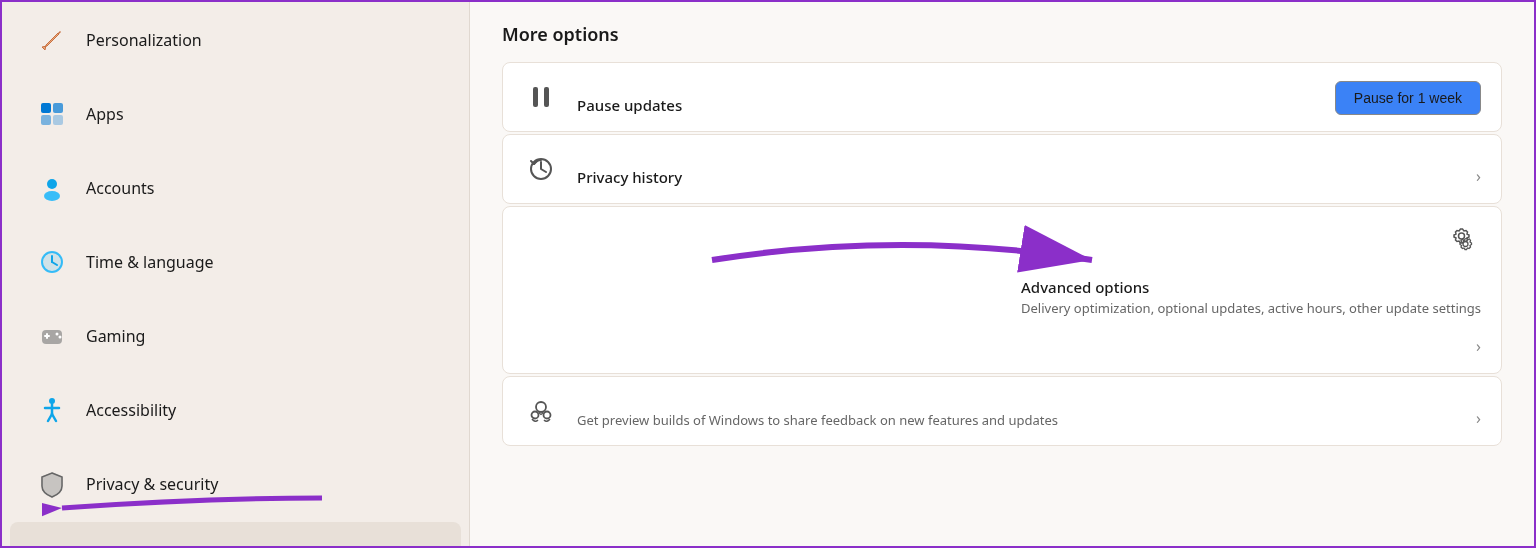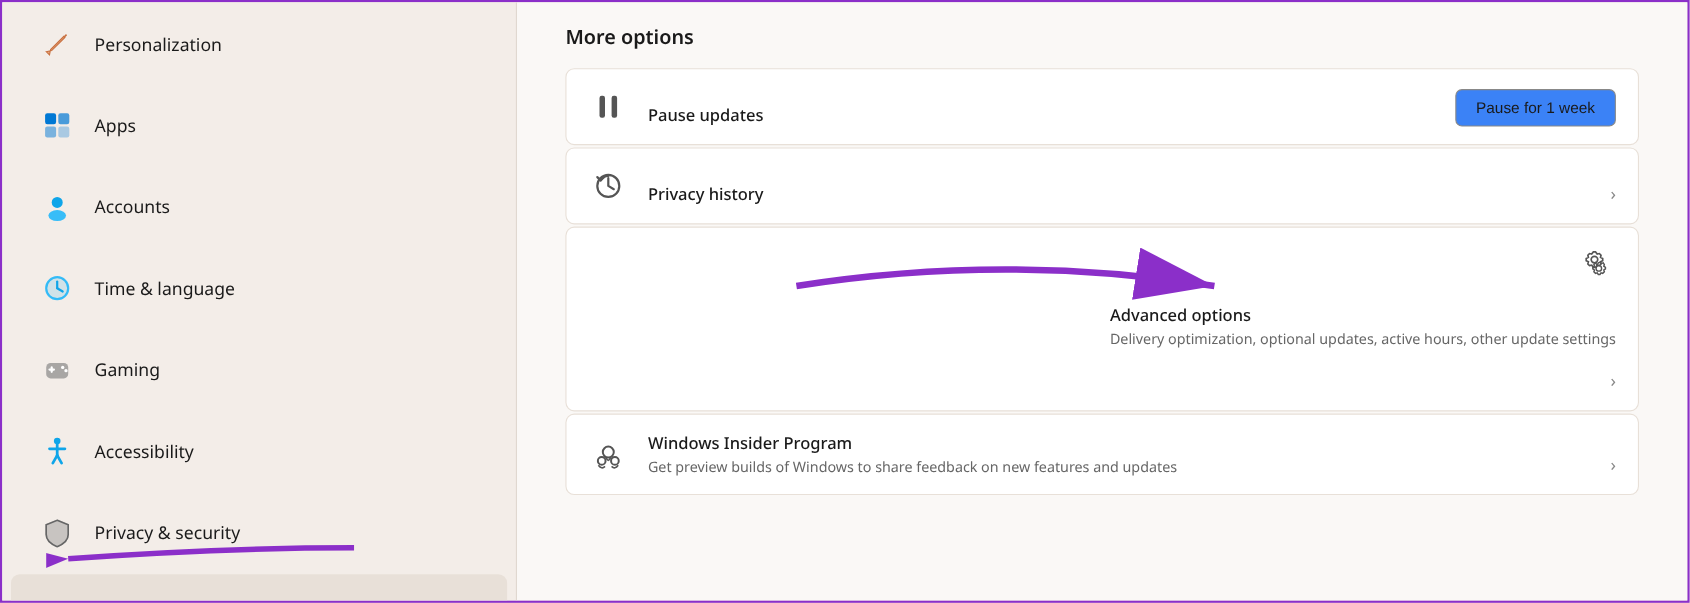--- a/index.html
+++ b/index.html
@@ -66,21 +66,21 @@
       width: 4px;
       height: 24px;
       background: #0078d4;
       border-radius: 2px;
     }
 
     
     .main {
       flex: 1;
       background: #faf8f6;
-      padding: 20px 44px;
+      padding: 20px 32px;
       overflow-y: auto;
     }
 
     .section-title {
       font-size: 18px;
       font-weight: 600;
       color: #1a1a1a;
       margin-bottom: 16px;
     }
 
@@ -325,21 +325,20 @@
         <svg width="32" height="32" viewBox="0 0 32 32" fill="none">
           <circle cx="16" cy="12" r="5" stroke="#555" stroke-width="1.8" fill="none"></circle>
           <circle cx="10" cy="20" r="3.5" stroke="#555" stroke-width="1.8" fill="none"></circle>
           <circle cx="22" cy="20" r="3.5" stroke="#555" stroke-width="1.8" fill="none"></circle>
           <path d="M14 17 Q16 22 18 17" stroke="#555" stroke-width="1.5" fill="none"></path>
           <path d="M7 24 Q10 28 13 25" stroke="#555" stroke-width="1.5" fill="none"></path>
           <path d="M19 25 Q22 28 25 24" stroke="#555" stroke-width="1.5" fill="none"></path>
         </svg>
       </div>
       <div class="card-content">
-        <div class="card-title">Windows Insider Program</div>
         <div class="card-subtitle">Get preview builds of Windows to share feedback on new features and updates</div>
       </div>
       <div class="card-action">
         <span class="chevron">›</span>
       </div>
     </div>
 
     <svg style="position:absolute; top:148px; left:200px; width:420px; height:100px; pointer-events:none; z-index:10;" viewBox="0 0 420 100">
       <defs>
         <marker id="arrowhead-right" markerWidth="12" markerHeight="8" refX="12" refY="4" orient="auto">

